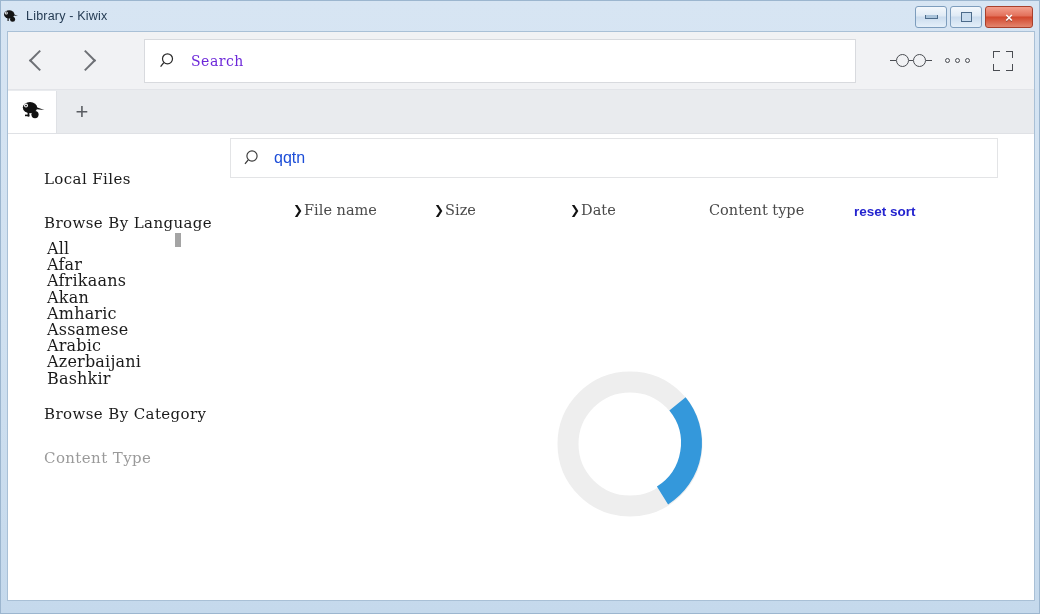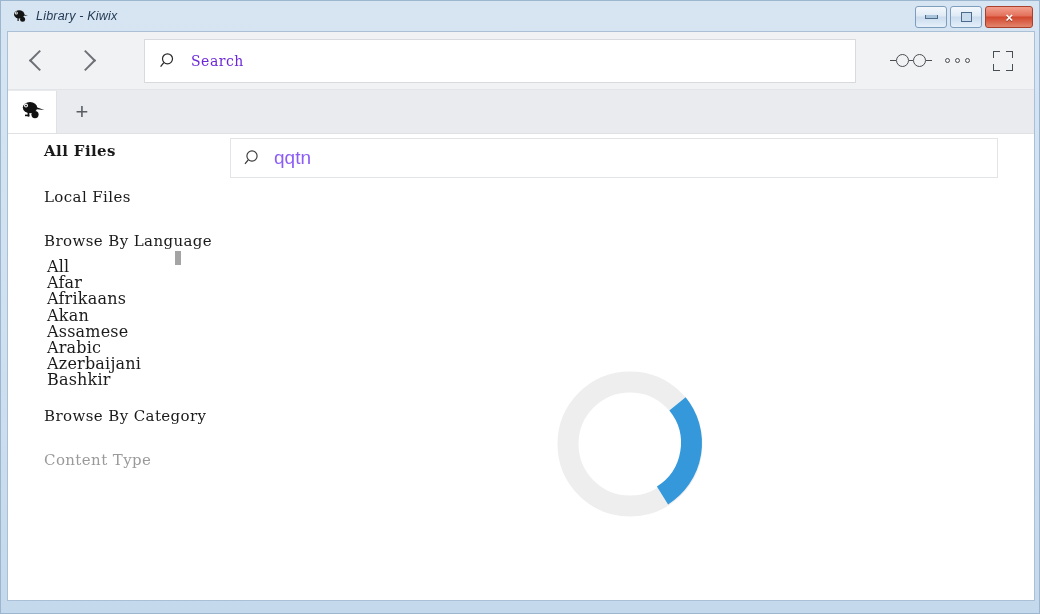--- a/index.html
+++ b/index.html
@@ -25,23 +25,21 @@
     border: 1px solid #9cb6cf;
     padding: 6px 6px 8px 6px;
   }
   .titlebar {
     position: absolute;
     left: 0; top: 0;
     width: 1040px;
     height: 30px;
     display: flex;
     align-items: center;
-    padding-left: 10px;
-    box-sizing: border-box;
-    font-style: italic;
+    box-sizing: border-box;
   }
   .title-icon {
     width: 18px; height: 18px;
     margin-right: 7px;
     position: relative;
     top: 0px;
   }
   .title-text {
     font-family: "Liberation Sans", sans-serif;
     font-size: 12.5px;
@@ -297,22 +295,22 @@
     height: 40px;
     background: #ffffff;
     border: 1px solid #e3e4e6;
     box-sizing: border-box;
     display: flex;
     align-items: center;
   }
   .lib-search .mag { margin-left: 12px; margin-right: 11px; }
   .lib-search-value {
     font-family: "Liberation Sans", sans-serif;
-    font-size: 19px;
-    color: #8b5cf6;
+    font-size: 16px;
+    color: #1d4ed8;
   }
 
   .sortbar {
     position: absolute;
     left: 0;
     top: 68px;
     width: 100%;
     height: 24px;
   }
   .sort-item {
@@ -442,32 +440,32 @@
             <rect x="6.0" y="15.6" width="4.4" height="1.6" fill="#111111"></rect>
           </svg>
         </span>
       </div>
       <div class="newtab">+</div>
     </div>
 
     <div class="page">
 
       <div class="sidebar">
-        <div class="side-head bold">All Files</div>
         <div class="sp-1"></div>
         <div class="side-head">Local Files</div>
         <div class="sp-2"></div>
         <div class="side-head">Browse By Language</div>
 
         <div class="lang-list">
           <div class="lang-scroll-thumb"></div>
           <div class="lang-item">All</div>
           <div class="lang-item">Afar</div>
           <div class="lang-item">Afrikaans</div>
           <div class="lang-item">Akan</div>
+          <div class="lang-item">Amharic</div>
           <div class="lang-item">Assamese</div>
           <div class="lang-item">Arabic</div>
           <div class="lang-item">Azerbaijani</div>
           <div class="lang-item">Bashkir</div>
         </div>
 
         <div style="height:18px"></div>
         <div class="side-head">Browse By Category</div>
         <div class="sp-2"></div>
         <div class="side-head muted">Content Type</div>
@@ -478,20 +476,33 @@
         <div class="lib-search">
           <span class="mag">
             <svg width="20" height="20" viewBox="0 0 20 20">
               <circle cx="9.0" cy="8.0" r="5.1" fill="none" stroke="#3a3a3a" stroke-width="1.15"></circle>
               <line x1="5.2" y1="11.8" x2="2.0" y2="15.8" stroke="#3a3a3a" stroke-width="1.25"></line>
             </svg>
           </span>
           <span class="lib-search-value">qqtn</span>
         </div>
 
+        <div class="sortbar">
+          <span class="sort-item" style="left:73px">
+            <span class="sort-arrow">❯</span><span>File name</span>
+          </span>
+          <span class="sort-item" style="left:214px">
+            <span class="sort-arrow">❯</span><span>Size</span>
+          </span>
+          <span class="sort-item" style="left:350px">
+            <span class="sort-arrow">❯</span><span>Date</span>
+          </span>
+          <span class="sort-item" style="left:489px">Content type</span>
+          <span class="sort-reset" style="left:634px; top:2px">reset sort</span>
+        </div>
 
         <div class="spinner">
           <svg width="148" height="148" viewBox="0 0 148 148">
             <circle cx="74" cy="74" r="62" fill="none" stroke="#eeeeee" stroke-width="21"></circle>
             <path d="M 121.5 33.8 A 62 62 0 0 1 106.5 125.5" fill="none" stroke="#3498db" stroke-width="21" stroke-linecap="butt"></path>
           </svg>
         </div>
 
       </div>
     </div>

